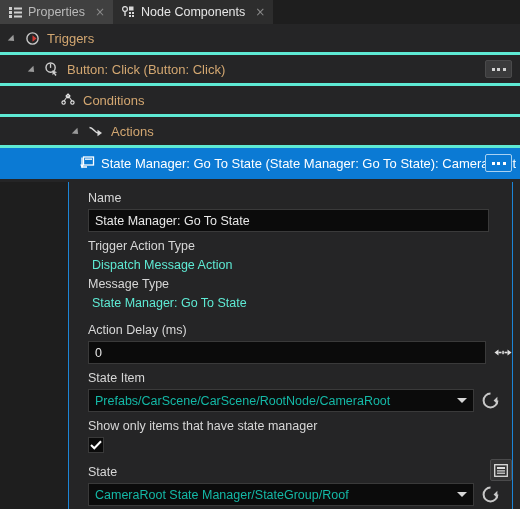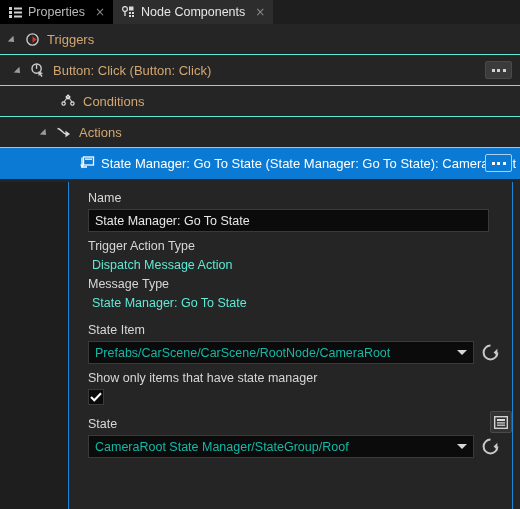--- a/index.html
+++ b/index.html
@@ -27,21 +27,21 @@
   .tab {
     display: flex; align-items: center;
     gap: 6px;
     padding: 0 8px 0 9px;
     height: 24px;
     font-size: 12.5px;
     color: #cfcfcf;
     position: relative;
     cursor: pointer;
   }
-  .tab.inactive { background: #000000; color: #b9b9b9; }
+  .tab.inactive { background: #404040; color: #b9b9b9; }
   .tab.active {
     background: #2d2d2d;
     color: #e6e6e6;
     justify-content: center;
   }
   .tab.active::before {
     content: "";
     position: absolute; left: 0; top: 0;
     width: 100%; height: 2px;
     background: #2d2d2d;
@@ -59,21 +59,21 @@
   
   .tree {
     position: absolute; left: 0; top: 24px;
     width: 520px;
   }
   .trow {
     position: relative;
     height: 31px;
     display: flex; align-items: center;
     background: #252526;
-    border-bottom: 1px solid #5eead4;
+    border-bottom: 3px solid #5eead4;
     font-size: 13px;
     cursor: pointer;
   }
   .trow.selected {
     background: #0b7ad4;
     border-bottom: 1px solid #0b7ad4;
   }
   .trow.selected .trow-label { color: #ffffff; }
   .twist {
     width: 9px; height: 9px;
@@ -272,21 +272,21 @@
       <span class="twist"></span>
       <span class="trow-ico">
         <svg width="15" height="15" viewBox="0 0 15 15">
           <circle cx="7.5" cy="7.5" r="5.6" fill="none" stroke="#c9c9c9" stroke-width="1.4"></circle>
           <path d="M7.5 4.2 L11.6 7.5 L7.5 10.8 Z" fill="#d03a34"></path>
         </svg>
       </span>
       <span class="trow-label">Triggers</span>
     </div>
 
-    <div class="trow" style="padding-left:16px;">
+    <div class="trow" style="padding-left:30px;">
       <span class="twist"></span>
       <span class="trow-ico">
         <svg width="16" height="16" viewBox="0 0 16 16">
           <circle cx="6.6" cy="6.6" r="4.6" fill="none" stroke="#cfcfcf" stroke-width="1.4"></circle>
           <rect x="5.9" y="2.9" width="1.3" height="4" fill="#cfcfcf"></rect>
           <path d="M8.4 9.2 L13.2 11.2 L11 12 L12.6 14 L11.3 14.9 L9.9 12.8 L8.6 14.2 Z" fill="#cfcfcf"></path>
         </svg>
       </span>
       <span class="trow-label">Button: Click (Button: Click)</span>
       <span class="ellipsis-btn">
@@ -302,21 +302,21 @@
         <svg width="16" height="16" viewBox="0 0 16 16">
           <path d="M8 3.5 L4 9 M8 3.5 L12 9" stroke="#cfcfcf" stroke-width="1.1" fill="none"></path>
           <path d="M8 2 L10 4 L8 6 L6 4 Z" fill="none" stroke="#e8e8e8" stroke-width="1.1"></path>
           <circle cx="3.6" cy="10.6" r="1.7" fill="none" stroke="#e8e8e8" stroke-width="1.1"></circle>
           <circle cx="12.4" cy="10.6" r="1.7" fill="none" stroke="#e8e8e8" stroke-width="1.1"></circle>
         </svg>
       </span>
       <span class="trow-label">Conditions</span>
     </div>
 
-    <div class="trow" style="padding-left:42px;">
+    <div class="trow" style="padding-left:74px;">
       <span class="twist"></span>
       <span class="trow-ico">
         <svg width="16" height="14" viewBox="0 0 16 14">
           <path d="M1.5 3.5 C5.5 3.5 6.5 9 10.5 9" stroke="#d8d8d8" stroke-width="1.4" fill="none"></path>
           <path d="M9.5 5.8 L14 9 L9.5 12.2 Z" fill="#d8d8d8"></path>
         </svg>
       </span>
       <span class="trow-label">Actions</span>
     </div>
 
@@ -353,20 +353,35 @@
     <div style="margin-bottom:2px;">
       <div class="flabel">Trigger Action Type</div>
       <div class="fvalue-readonly">Dispatch Message Action</div>
     </div>
 
     <div style="margin-bottom:12px;">
       <div class="flabel">Message Type</div>
       <div class="fvalue-readonly">State Manager: Go To State</div>
     </div>
 
+    <div class="fgroup">
+      <div class="flabel">Action Delay (ms)</div>
+      <div class="row-inline">
+        <div class="input">0</div>
+        <span class="spinner-ico">
+          <svg width="18" height="11" viewBox="0 0 18 11">
+            <path d="M0.5 5.5 L4.5 2.5 L4.5 8.5 Z" fill="#e0e0e0"></path>
+            <path d="M17.5 5.5 L13.5 2.5 L13.5 8.5 Z" fill="#e0e0e0"></path>
+            <rect x="4.5" y="4.7" width="3" height="1.6" fill="#e0e0e0"></rect>
+            <rect x="10.5" y="4.7" width="3" height="1.6" fill="#e0e0e0"></rect>
+            <rect x="8.3" y="3.8" width="1.5" height="3.4" fill="#e0e0e0"></rect>
+          </svg>
+        </span>
+      </div>
+    </div>
 
     <div class="fgroup">
       <div class="flabel">State Item</div>
       <div class="row-inline">
         <div class="combo">
           <span class="combo-text">Prefabs/CarScene/CarScene/RootNode/CameraRoot</span>
           <span class="caret"></span>
         </div>
         <span class="reset-ico">
           <svg width="17" height="17" viewBox="0 0 17 17">

